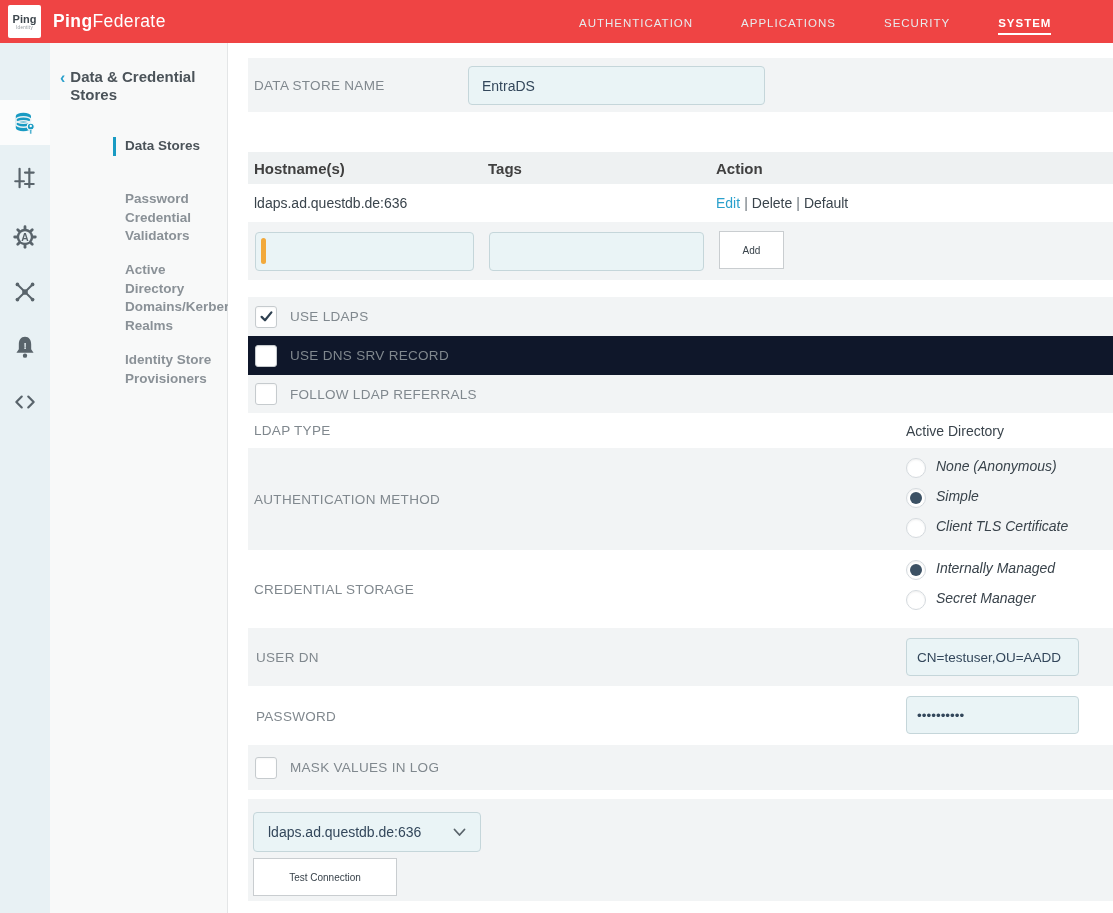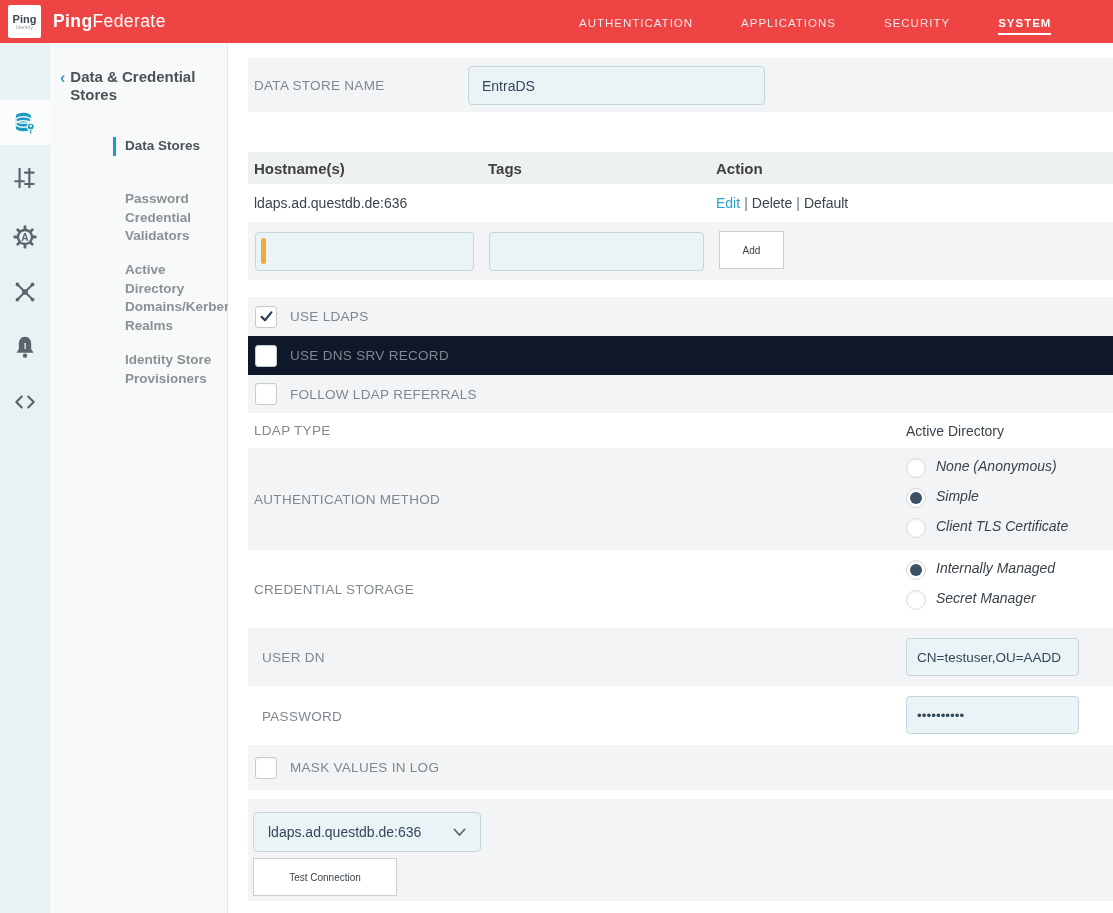--- a/index.html
+++ b/index.html
@@ -95,21 +95,21 @@
   .radio-opt { display:flex; align-items:flex-start; height:30px; gap:10px; cursor:pointer;font-style:italic; }
   .radio { width:20px; height:20px; border-radius:50%; background:#fff; border:1px solid #d5dade;
            box-shadow:inset 0 1px 2px rgba(0,0,0,.06); display:flex; align-items:center; justify-content:center; }
   .radio .dot { width:12px; height:12px; border-radius:50%; background:#3c5164; display:none; }
   .radio.selected .dot { display:block; }
   .radio-opt .value-text { color:#39434b; }
 
   
   .userdn-row { top:585px; height:58px; }
   .pwd-row { top:643px; height:59px; background:#fff; }
-  .field-label { position:absolute; left:14px; top:50%; transform:translateY(-50%); }
+  .field-label { position:absolute; left:8px; top:50%; transform:translateY(-50%); }
   .right-input { position:absolute; left:658px; top:10px; width:173px; height:38px; font-size:13.5px; padding:0 10px; }
 
   
   .mask-row { top:702px; height:45px; }
 
   
   .test-section { top:756px; height:102px; }
   .dropdown { position:absolute; left:5px; top:13px; width:228px; height:40px; background:#eaf4f6;
               border:1px solid #c5d6da; border-radius:4px; display:flex; align-items:center; cursor:pointer; }
   .dropdown .dd-text { font-size:14px; color:#33475b; margin-left:14px; flex:1; }

